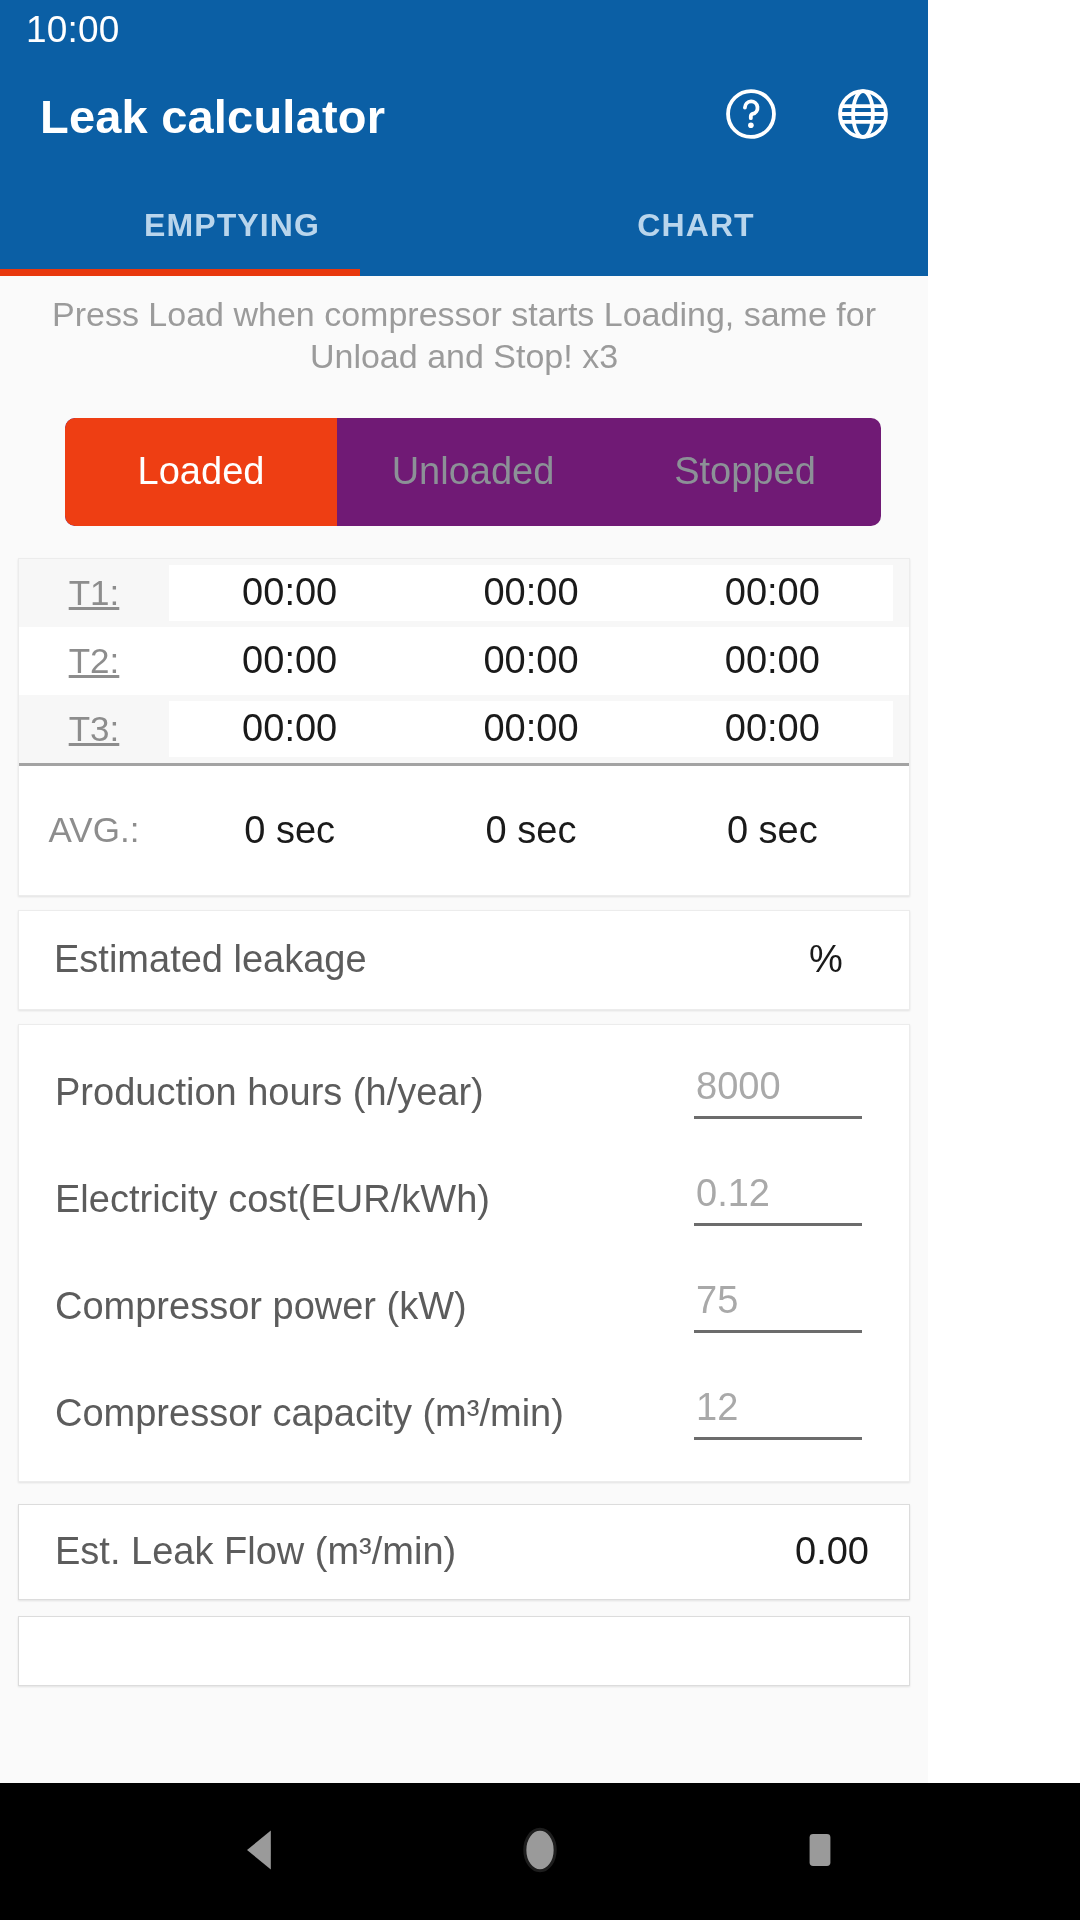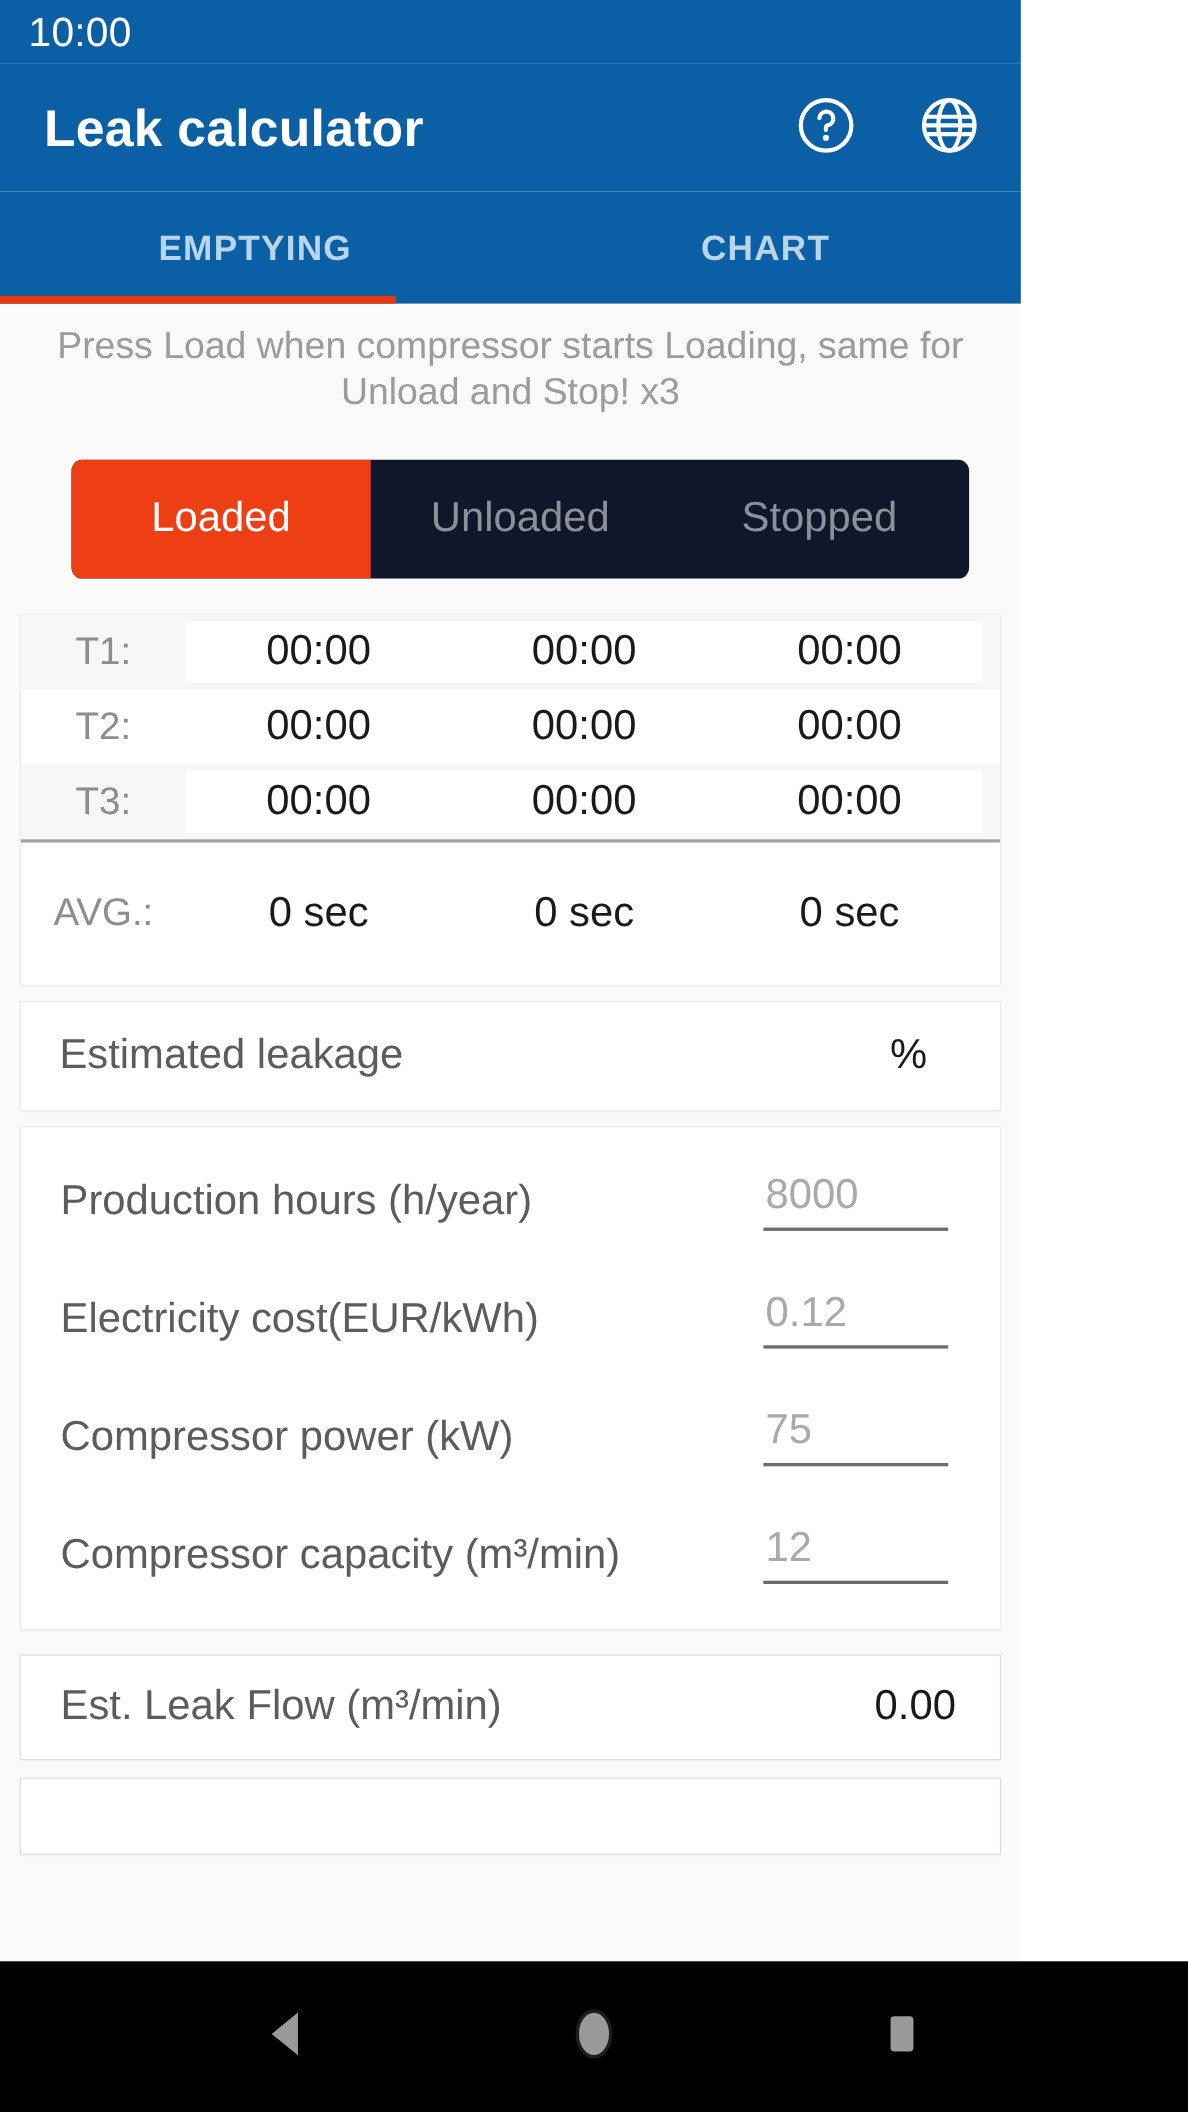--- a/index.html
+++ b/index.html
@@ -125,21 +125,21 @@
     text-align: center;
     padding: 18px 16px 0 16px;
     white-space: pre-line;
   }
 
   
   .segmented {
     margin: 40px 47px 0 65px;
     height: 108px;
     border-radius: 10px;
-    background: #0f172a;
+    background: #701a75;
     display: flex;
     overflow: hidden;
   }
   .seg {
     flex: 1 1 0;
     display: flex;
     align-items: center;
     justify-content: center;
     font-size: 38px;
     color: #8c9197;
@@ -170,20 +170,21 @@
     align-items: center;
     height: 68px;
   }
   .trow.alt { background: #f7f7f7; }
   .trow .tlabel {
     width: 150px;
     flex: 0 0 150px;
     text-align: center;
     color: #8d8d8d;
     font-size: 35px;
+    text-decoration: underline;
   }
   .trow .tvals {
     flex: 1 1 auto;
     display: flex;
     height: 56px;
     align-items: center;
     margin-right: 16px;
   }
   .trow.alt .tvals { background: #ffffff; }
   .tval {

